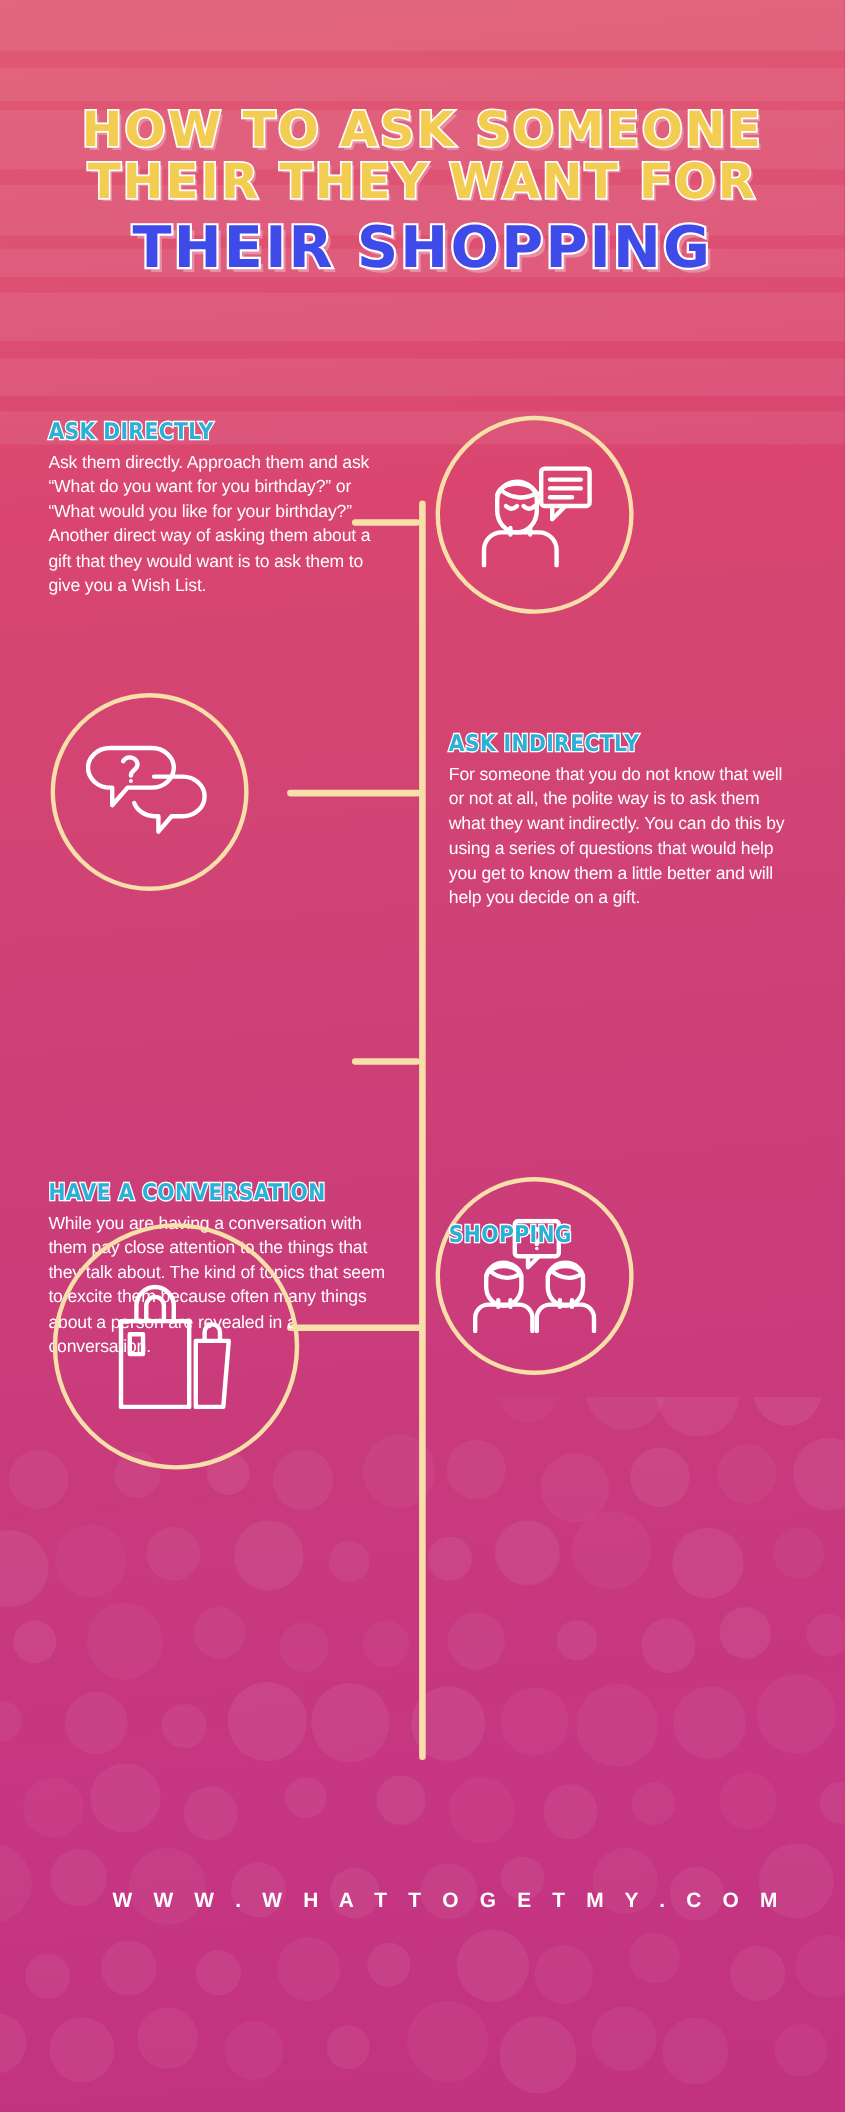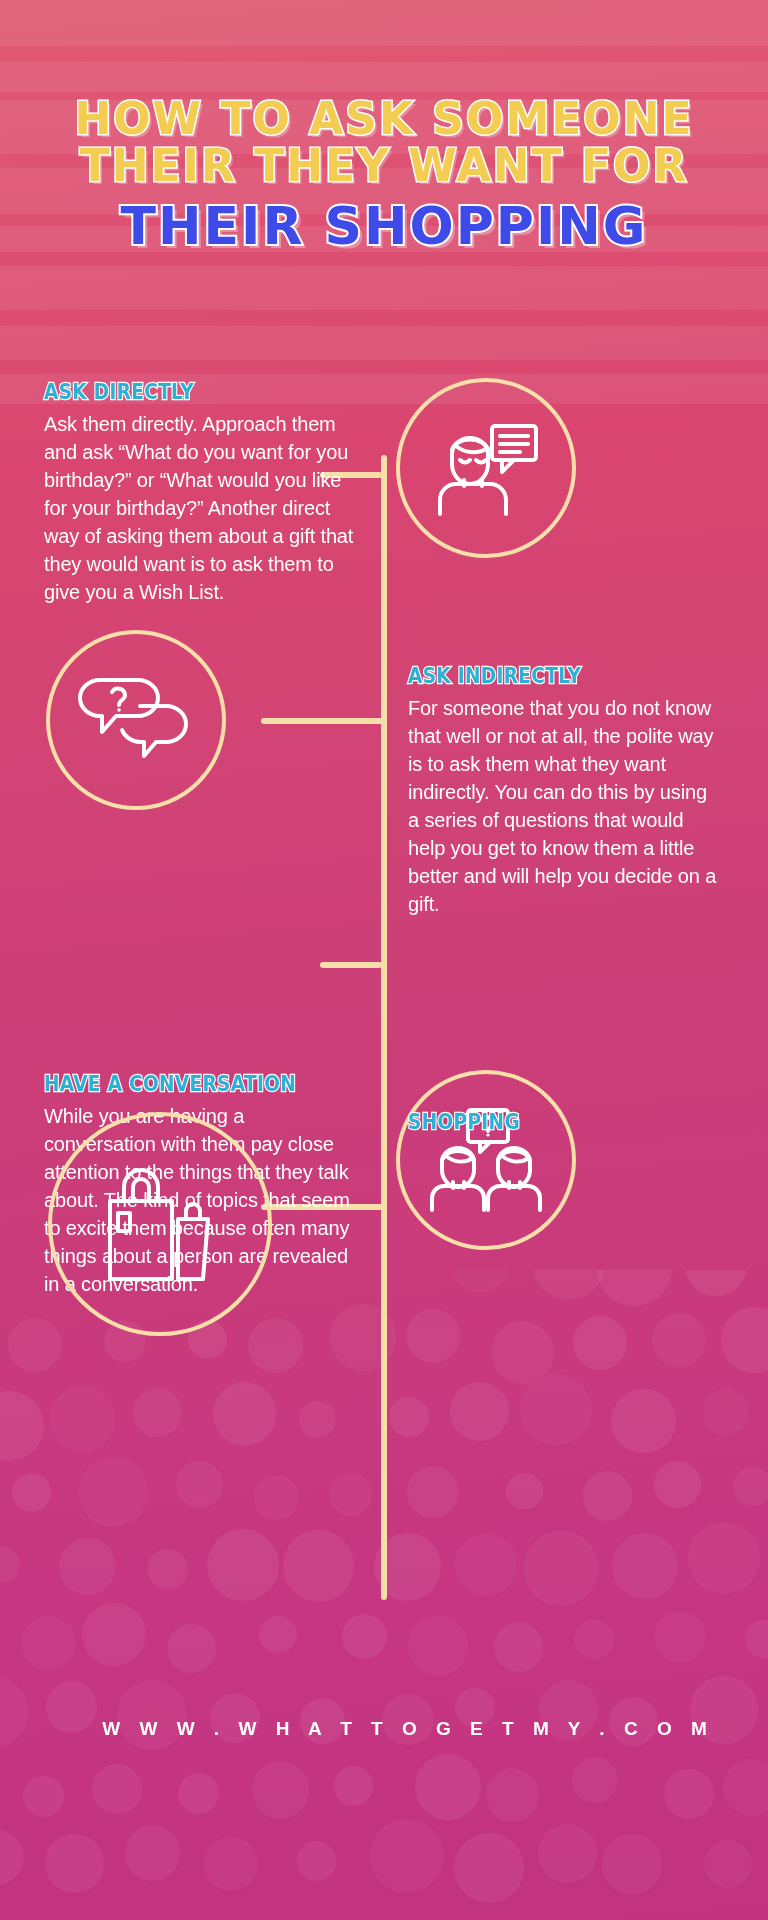--- a/index.html
+++ b/index.html
@@ -55,21 +55,21 @@
     letter-spacing:0.4px;
     color:#2bb0d6;
     -webkit-text-stroke:2.5px #ffffff;
     paint-order:stroke fill;
     margin:0 0 6px 0;
     transform:scaleX(0.88);
     transform-origin:left center;
     white-space:nowrap;
   }
   .body{
-    font-size:20px;
+    font-size:16px;
     line-height:1.40;
     color:#ffffff;
     margin:0;
     font-family:"Liberation Sans", sans-serif;
     letter-spacing:-0.15px;
   }
   .circle{
     position:absolute;
     border-radius:50%;
     border:4px solid #f6dfa8;

